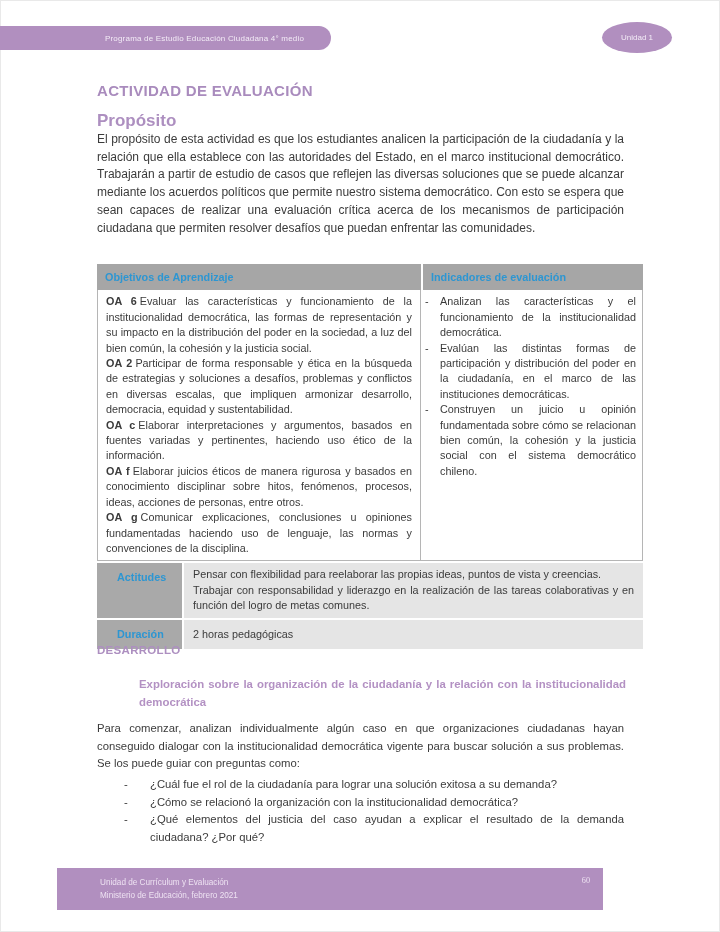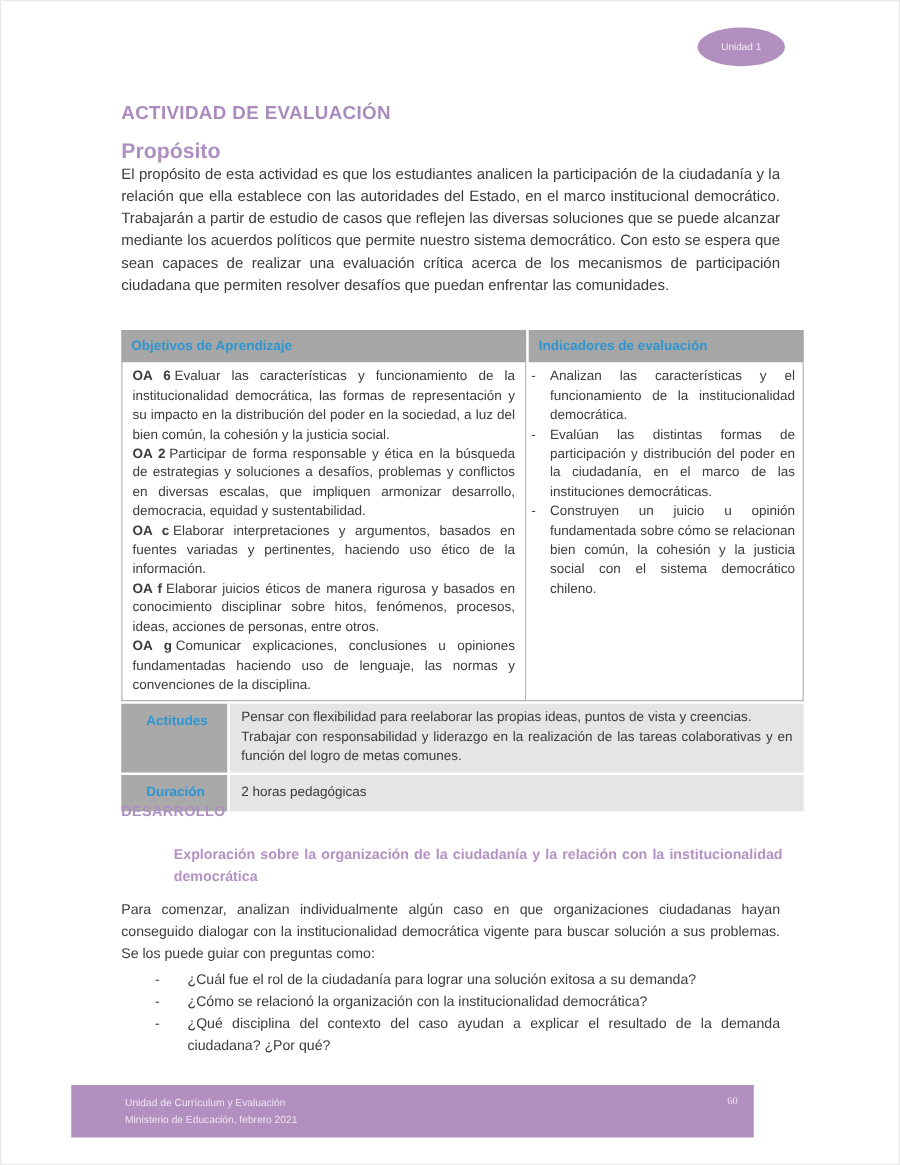--- a/index.html
+++ b/index.html
@@ -9,21 +9,21 @@
     box-shadow:inset 0 0 0 1px #e9e9e9;
   }
   
   .header-pill{
     position:absolute;left:0;top:26px;width:331px;height:24px;
     background:#b18fbf;border-radius:0 12px 12px 0;
     display:flex;align-items:center;justify-content:center;padding-left:78px;
     box-sizing:border-box;color:#f3ebf6;font-size:8px;letter-spacing:.2px;
   }
   .unit-badge{
-    position:absolute;left:558px;top:22px;width:70px;height:31px;
+    position:absolute;left:602px;top:22px;width:70px;height:31px;
     background:#b18fbf;border-radius:50%;
     display:flex;align-items:center;justify-content:center;
     color:#f3ebf6;font-size:8px;
   }
   .page-title{
     position:absolute;left:97px;top:82px;margin:0;
     font-size:15px;font-weight:bold;color:#a98bbd;letter-spacing:.3px;
   }
   .purpose-heading{
     position:absolute;left:97px;top:111px;margin:0;
@@ -98,20 +98,23 @@
   }
   .footer-left{position:absolute;left:43px;top:8px;line-height:13px;}
   .footer-left p{margin:0;}
   .page-num{position:absolute;right:13px;top:8px;font-family:Liberation Serif, serif;}
 </style>
 </head>
 <body>
 
 <div class="page">
 
+  <div class="header-pill">
+    <span>Programa de Estudio Educación Ciudadana 4° medio</span>
+  </div>
   <div class="unit-badge">
     <span>Unidad 1</span>
   </div>
 
   <h1 class="page-title">ACTIVIDAD DE EVALUACIÓN</h1>
   <h2 class="purpose-heading">Propósito</h2>
   <p class="purpose-text">El propósito de esta actividad es que los estudiantes analicen la participación de la ciudadanía y la relación que ella establece con las autoridades del Estado, en el marco institucional democrático. Trabajarán a partir de estudio de casos que reflejen las diversas soluciones que se puede alcanzar mediante los acuerdos políticos que permite nuestro sistema democrático. Con esto se espera que sean capaces de realizar una evaluación crítica acerca de los mecanismos de participación ciudadana que permiten resolver desafíos que puedan enfrentar las comunidades.</p>
 
   <div class="eval-table">
     <div class="t-row">
@@ -175,21 +178,21 @@
         <span class="txt">¿Cuál fue el rol de la ciudadanía para lograr una solución exitosa a su demanda?</span>
       </div>
 
       <div class="q-item">
         <span class="dash">-</span>
         <span class="txt">¿Cómo se relacionó la organización con la institucionalidad democrática?</span>
       </div>
 
       <div class="q-item">
         <span class="dash">-</span>
-        <span class="txt">¿Qué disciplina del contexto del caso ayudan a explicar el resultado de la demanda ciudadana? ¿Por qué?</span>
+        <span class="txt">¿Qué elementos del justicia del caso ayudan a explicar el resultado de la demanda ciudadana? ¿Por qué?</span>
       </div>
     </div>
 
   <div class="footer-band">
     <div class="footer-left">
       <p>Unidad de Currículum y Evaluación</p>
       <p>Ministerio de Educación, febrero 2021</p>
     </div>
     <span class="page-num">60</span>
   </div>

